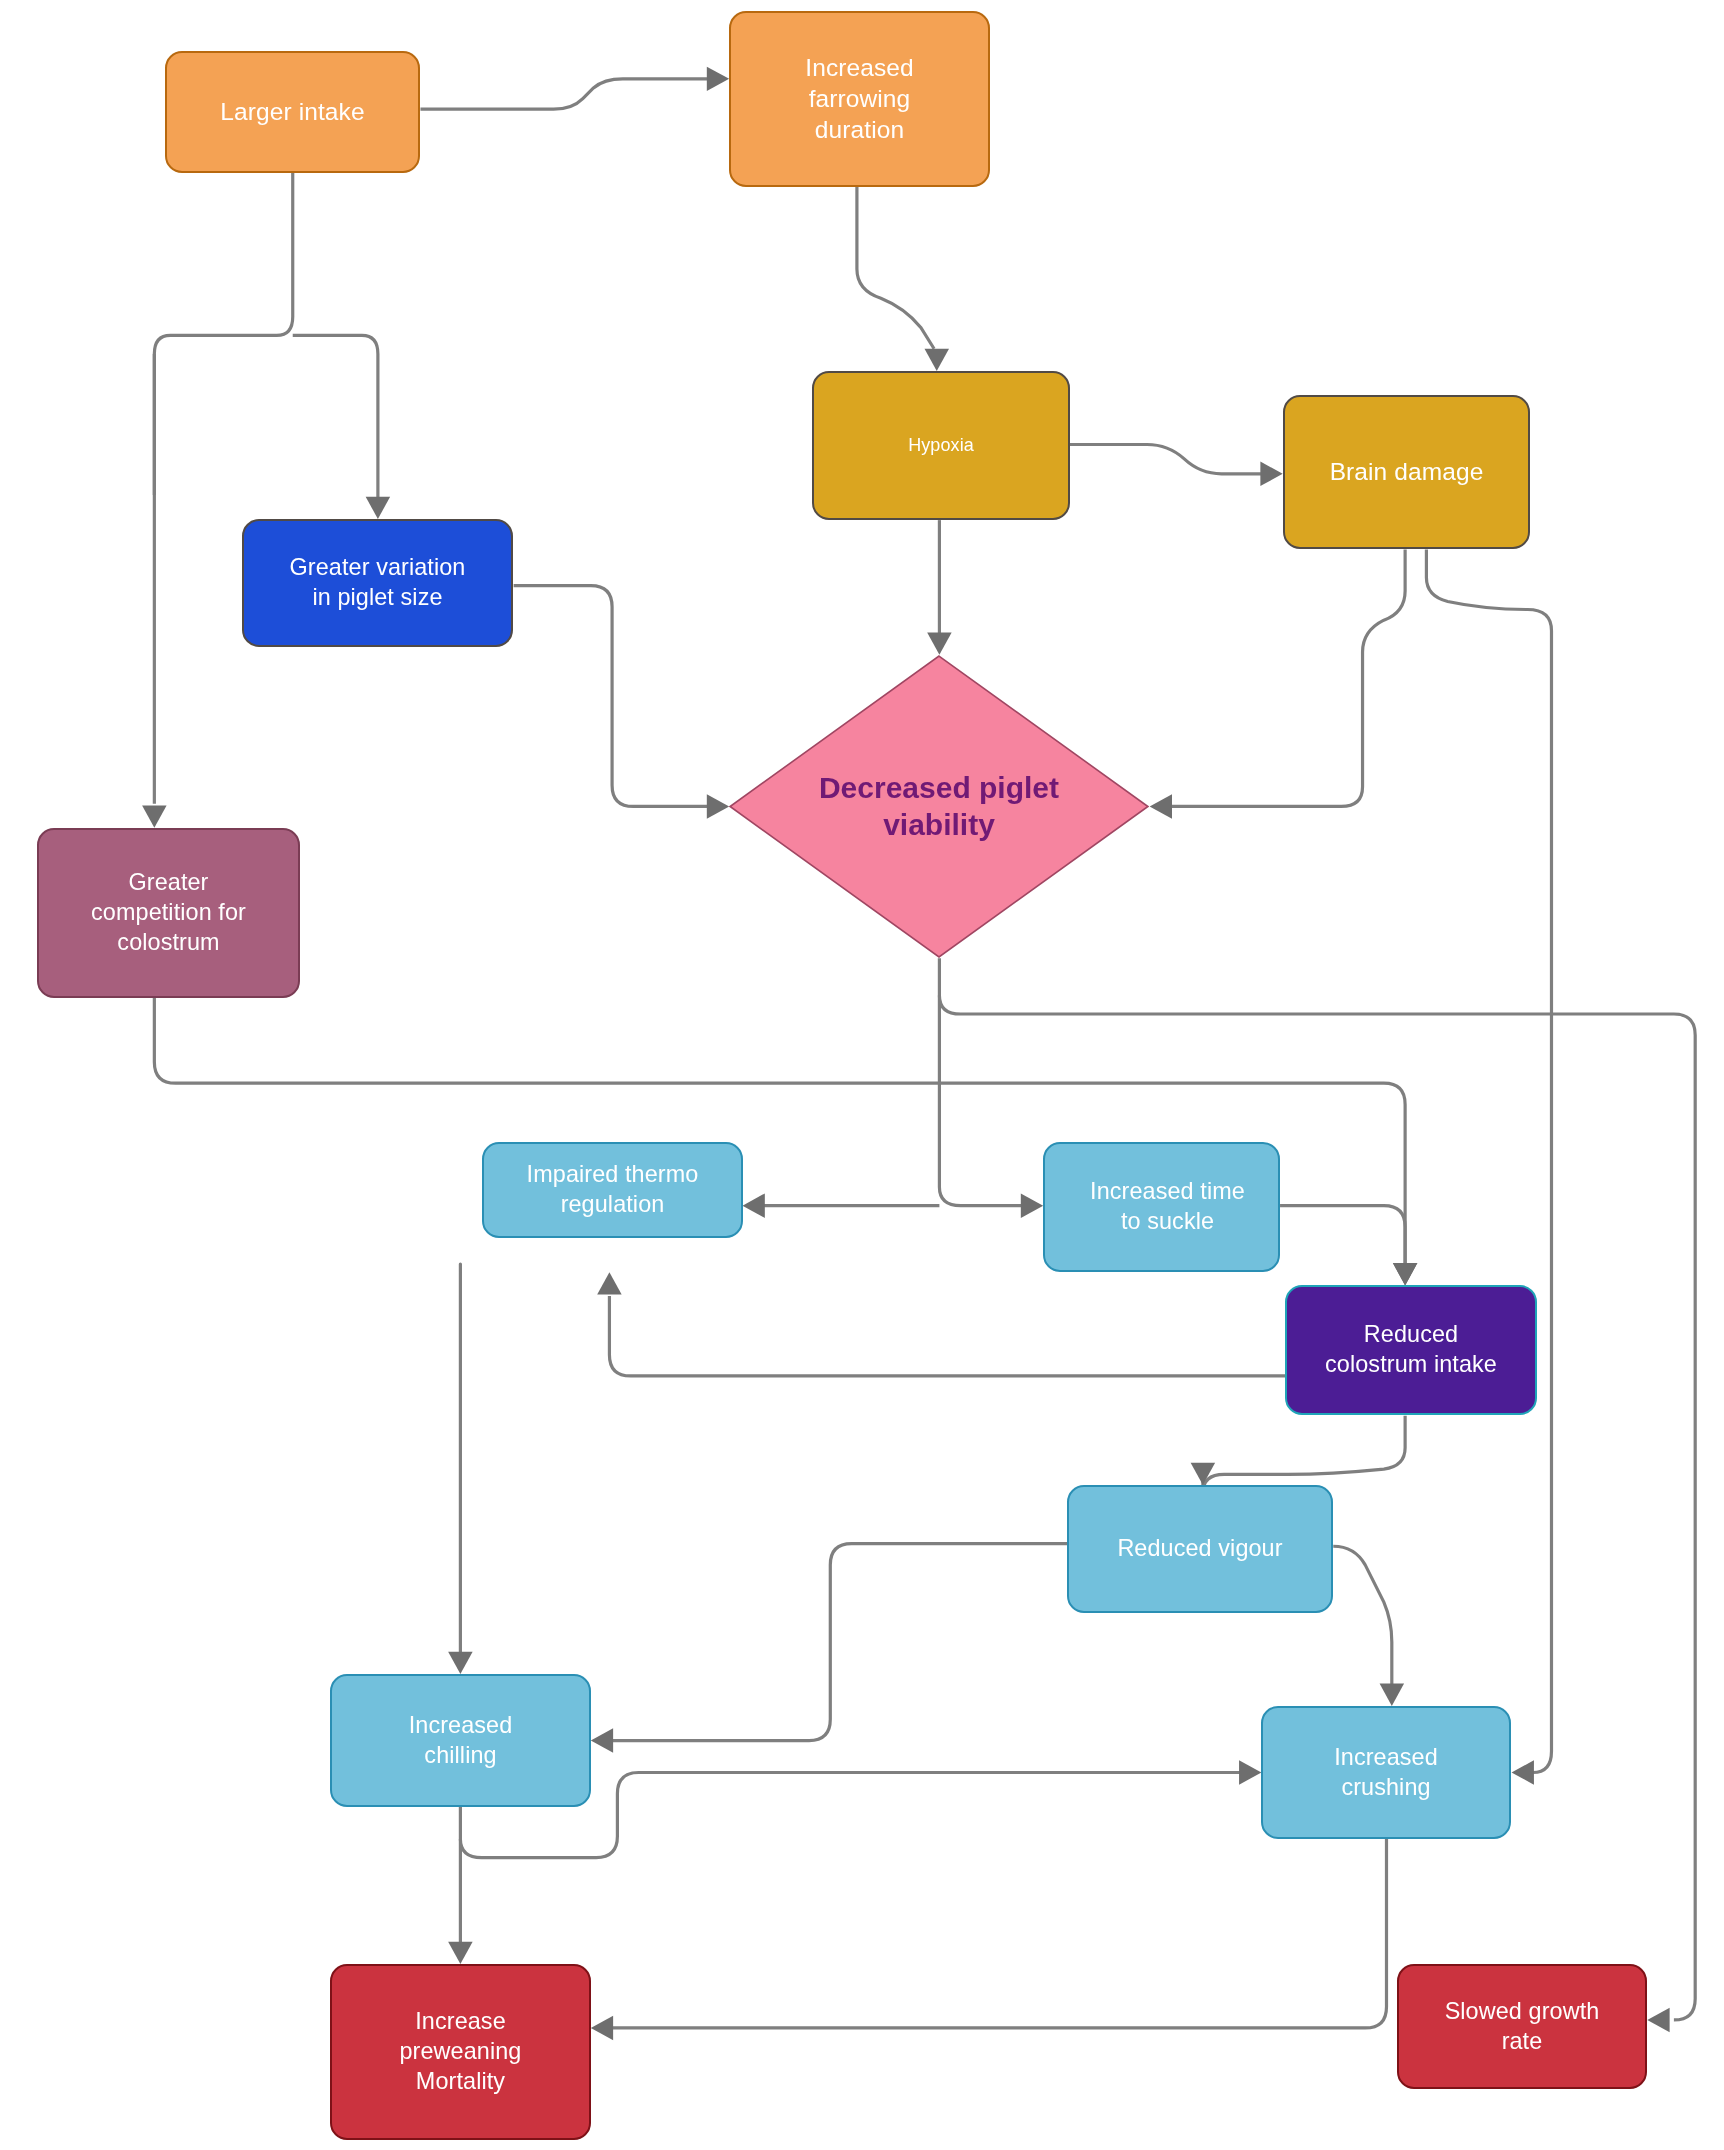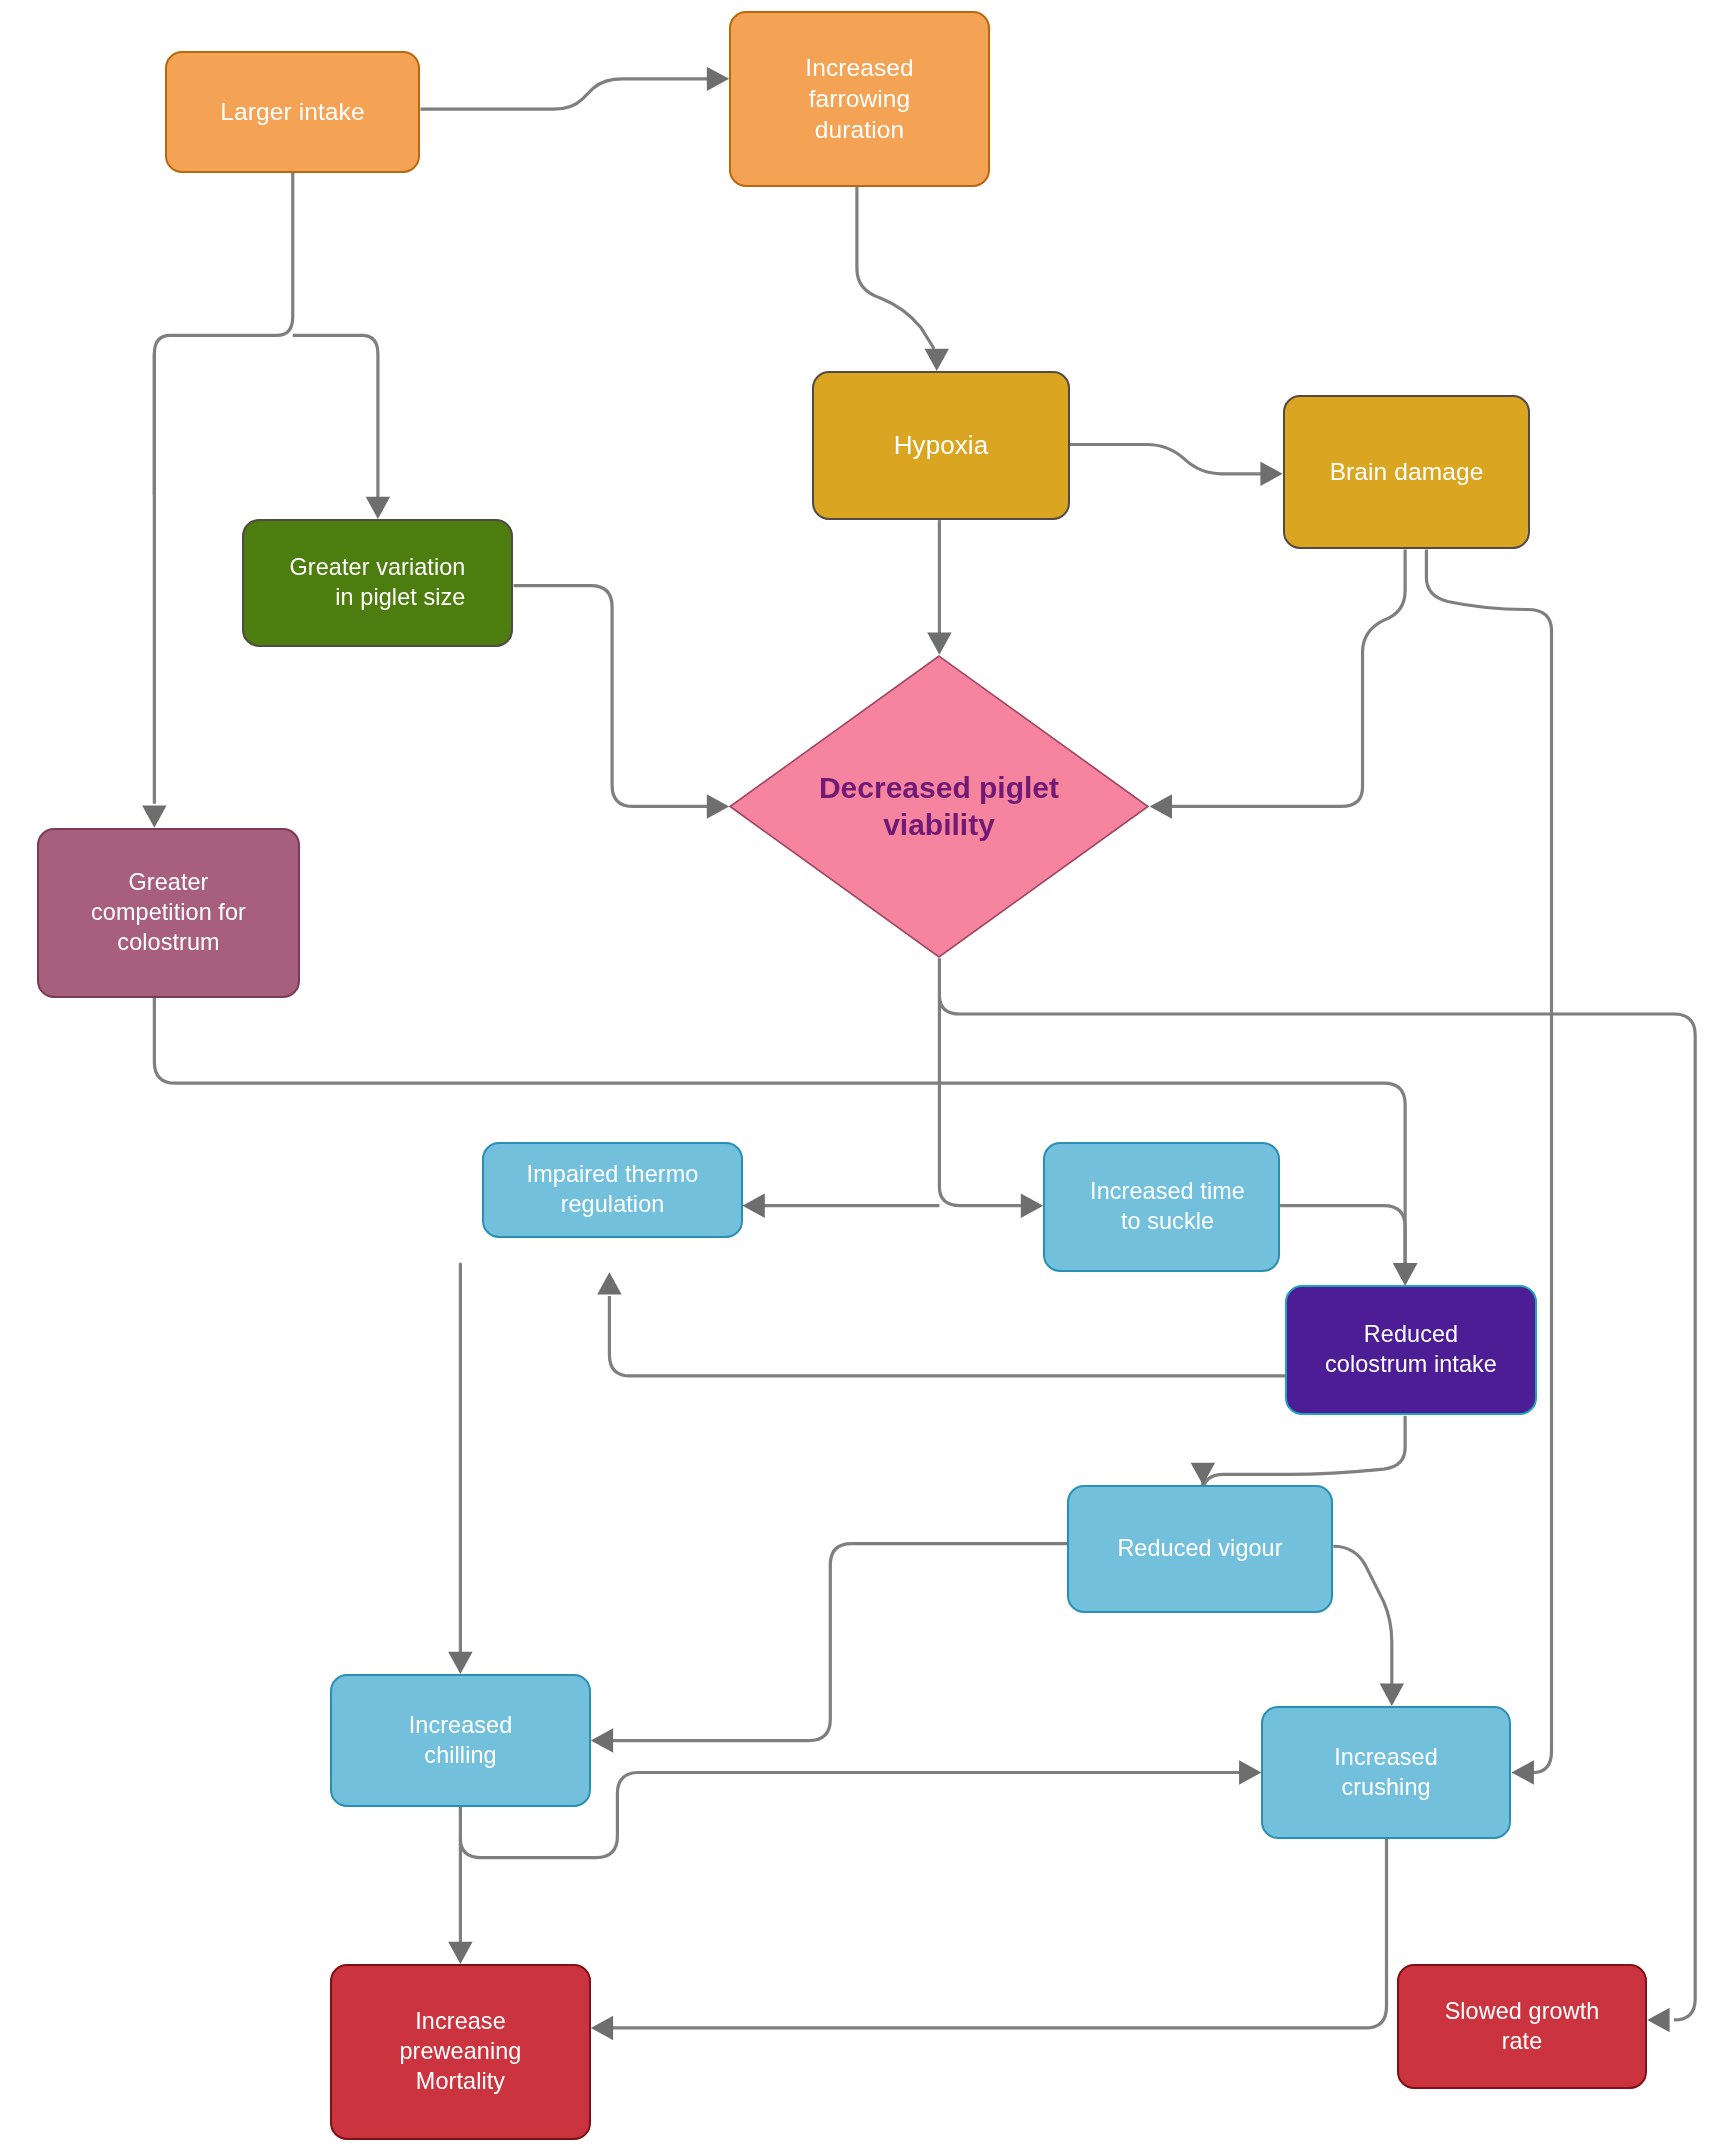--- a/index.html
+++ b/index.html
@@ -65,27 +65,27 @@
     </svg>
   <div id="node-layer">
       <div class="node shape-rect" style="left: 165px; top: 51px; width: 255px; height: 122px; background: rgb(244, 162, 84); border: 2.7px solid rgb(184, 105, 15); font-size: 24.5px;">
         <span class="lbl">Larger intake</span>
       </div>
       <div class="node shape-rect" style="left: 729px; top: 10.6px; width: 261px; height: 176px; background: rgb(244, 162, 84); border: 2.7px solid rgb(184, 105, 15); font-size: 24.5px;">
         <span class="lbl">Increased
 farrowing
 duration</span>
       </div>
-      <div class="node shape-rect" style="left: 812px; top: 371px; width: 258px; height: 149px; background: rgb(218, 165, 32); border: 2.7px solid rgb(81, 74, 69); font-size: 26px;">
+      <div class="node shape-rect" style="left: 812px; top: 371px; width: 258px; height: 149px; background: rgb(218, 165, 32); border: 2.7px solid rgb(81, 74, 69); font-size: 18px;">
         <span class="lbl">Hypoxia</span>
       </div>
       <div class="node shape-rect" style="left: 1283px; top: 395px; width: 247px; height: 154px; background: rgb(218, 165, 32); border: 2.7px solid rgb(81, 74, 69); font-size: 24.5px;">
         <span class="lbl">Brain damage</span>
       </div>
-      <div class="node shape-rect" style="left: 242px; top: 519px; width: 271px; height: 128px; background: #4d7c0f; border: 2.7px solid rgb(81, 74, 69); font-size: 23.4px; text-align: right;">
+      <div class="node shape-rect" style="left: 242px; top: 519px; width: 271px; height: 128px; background: #1d4ed8; border: 2.7px solid rgb(81, 74, 69); font-size: 23.4px;">
         <span class="lbl">Greater variation
 in piglet size</span>
       </div>
       <div class="node shape-rect" style="left: 37px; top: 828px; width: 263px; height: 170px; background: rgb(167, 95, 125); border: 2.7px solid rgb(122, 60, 84); font-size: 23.4px;">
         <span class="lbl">Greater
 competition for
 colostrum</span>
       </div>
       <div class="diamond" style="left: 729px; top: 655px; width: 420px; height: 303px;">
         <svg width="420" height="303" viewBox="0 0 790 570" style="position: absolute; left: 0px; top: 0px;">

